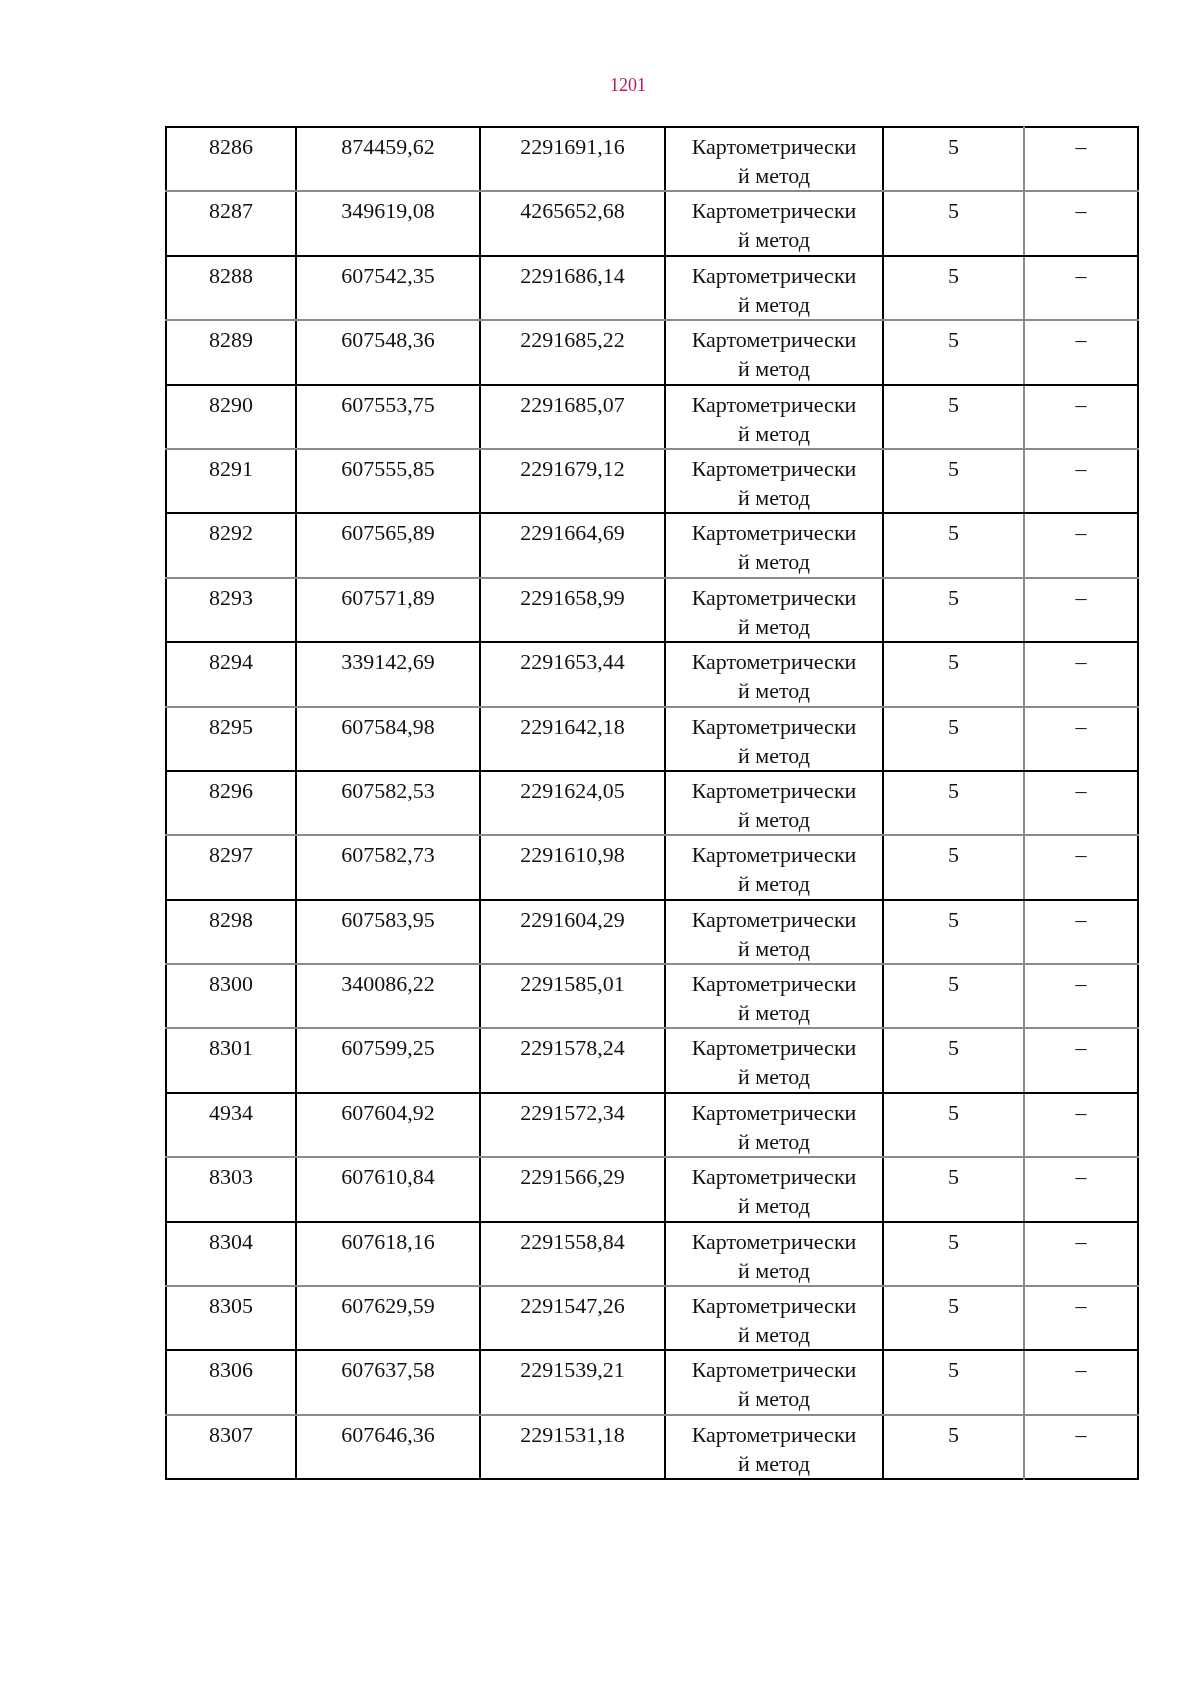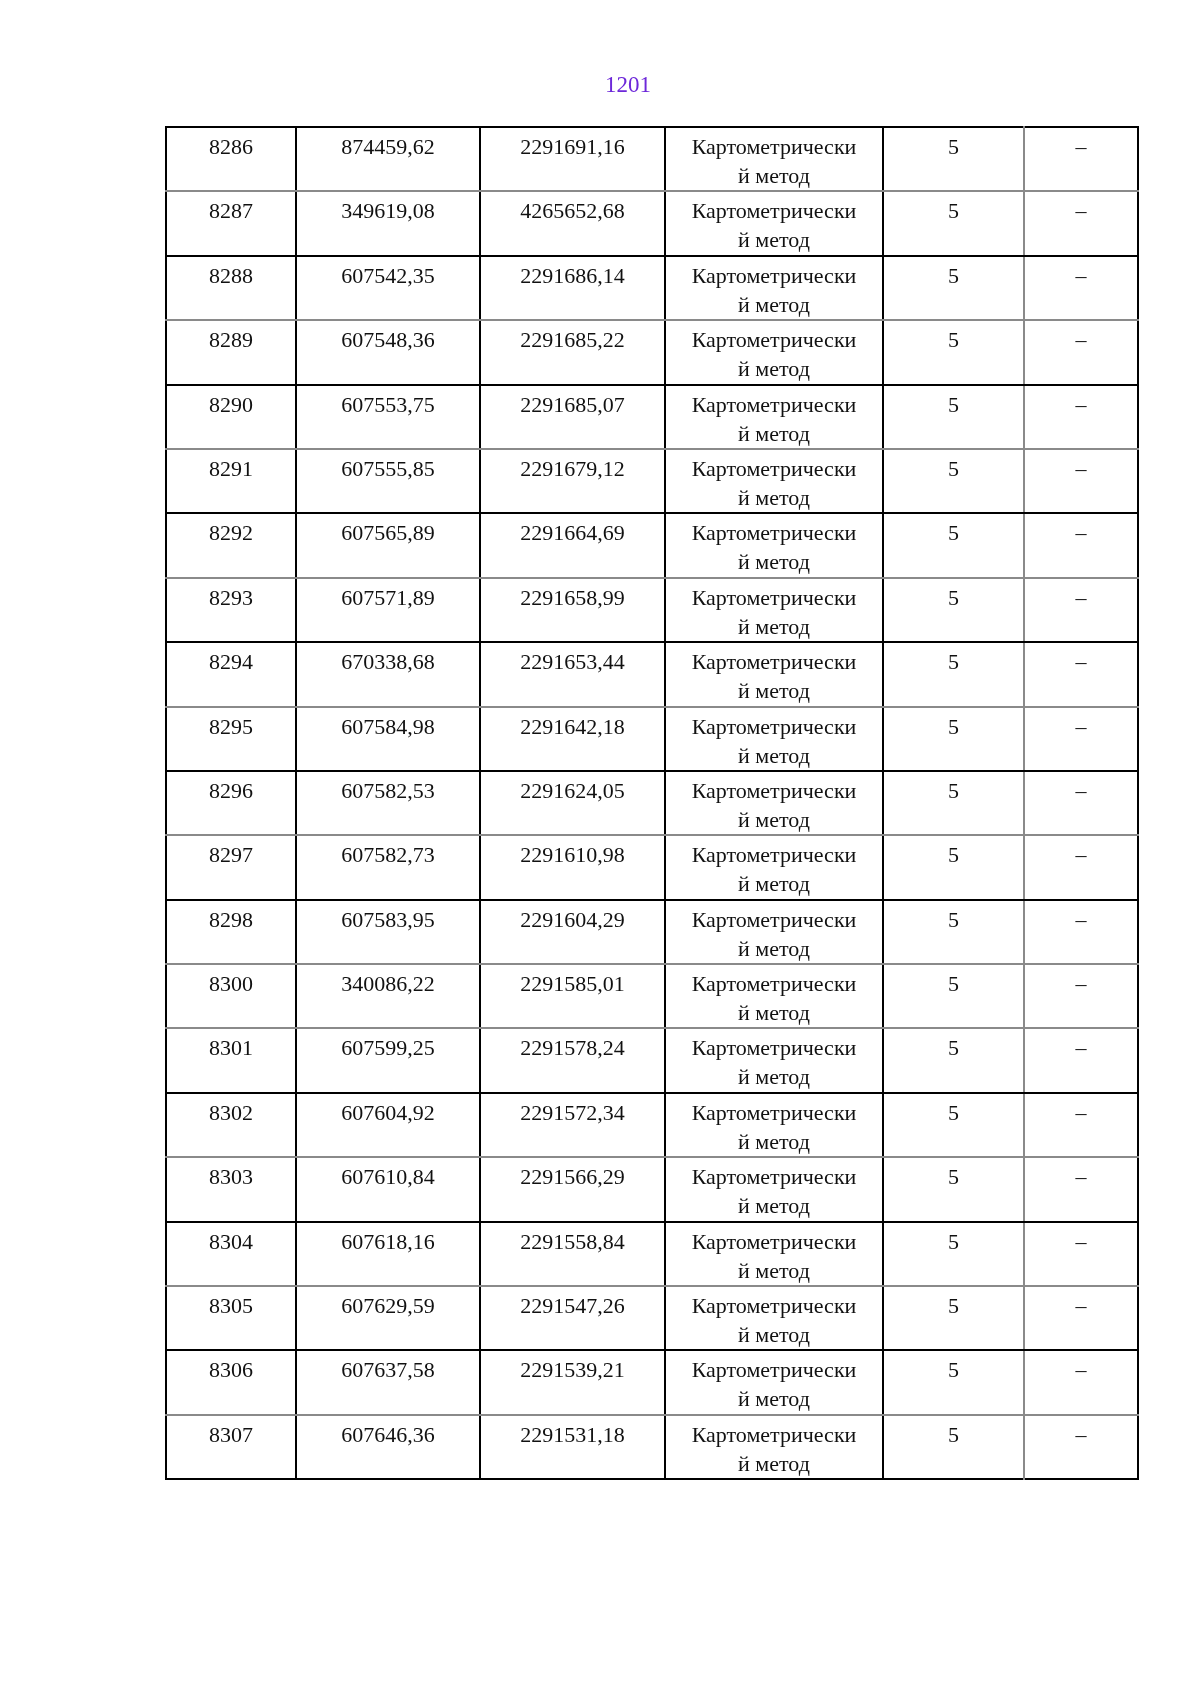--- a/index.html
+++ b/index.html
@@ -14,23 +14,23 @@
     background: #ffffff;
     font-family: "Liberation Serif", "DejaVu Serif", serif;
     color: #111111;
     overflow: hidden;
   }
   .page-number {
     position: absolute;
     top: 72px;
     left: 628px;
     transform: translateX(-50%);
-    font-size: 23px;
+    font-size: 18px;
     line-height: 26px;
-    color: #6d28d9;
+    color: #be185d;
     white-space: nowrap;
   }
   table.coords-table {
     position: absolute;
     left: 156px;
     top: 126px;
     width: 972px;
     border-collapse: collapse;
     table-layout: fixed;
     border: 2px solid #000000;
@@ -169,21 +169,21 @@
           <td>2291658,99</td>
           <td>
             <div class="method-line">Картометрически</div>
             <div class="method-line">й метод</div>
           </td>
           <td>5</td>
           <td class="note-cell">–</td>
         </tr>
         <tr class="gray-bottom">
           <td>8294</td>
-          <td>670338,68</td>
+          <td>339142,69</td>
           <td>2291653,44</td>
           <td>
             <div class="method-line">Картометрически</div>
             <div class="method-line">й метод</div>
           </td>
           <td>5</td>
           <td class="note-cell">–</td>
         </tr>
         <tr>
           <td>8295</td>
@@ -245,21 +245,21 @@
           <td>607599,25</td>
           <td>2291578,24</td>
           <td>
             <div class="method-line">Картометрически</div>
             <div class="method-line">й метод</div>
           </td>
           <td>5</td>
           <td class="note-cell">–</td>
         </tr>
         <tr class="gray-bottom">
-          <td>8302</td>
+          <td>4934</td>
           <td>607604,92</td>
           <td>2291572,34</td>
           <td>
             <div class="method-line">Картометрически</div>
             <div class="method-line">й метод</div>
           </td>
           <td>5</td>
           <td class="note-cell">–</td>
         </tr>
         <tr>

